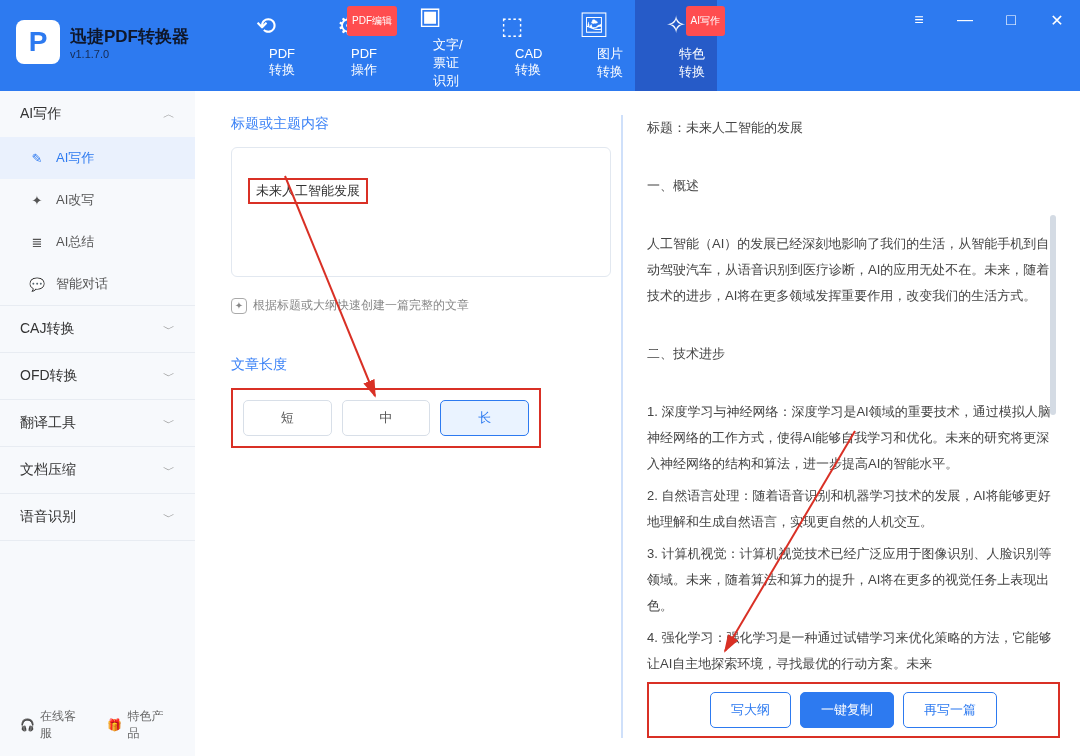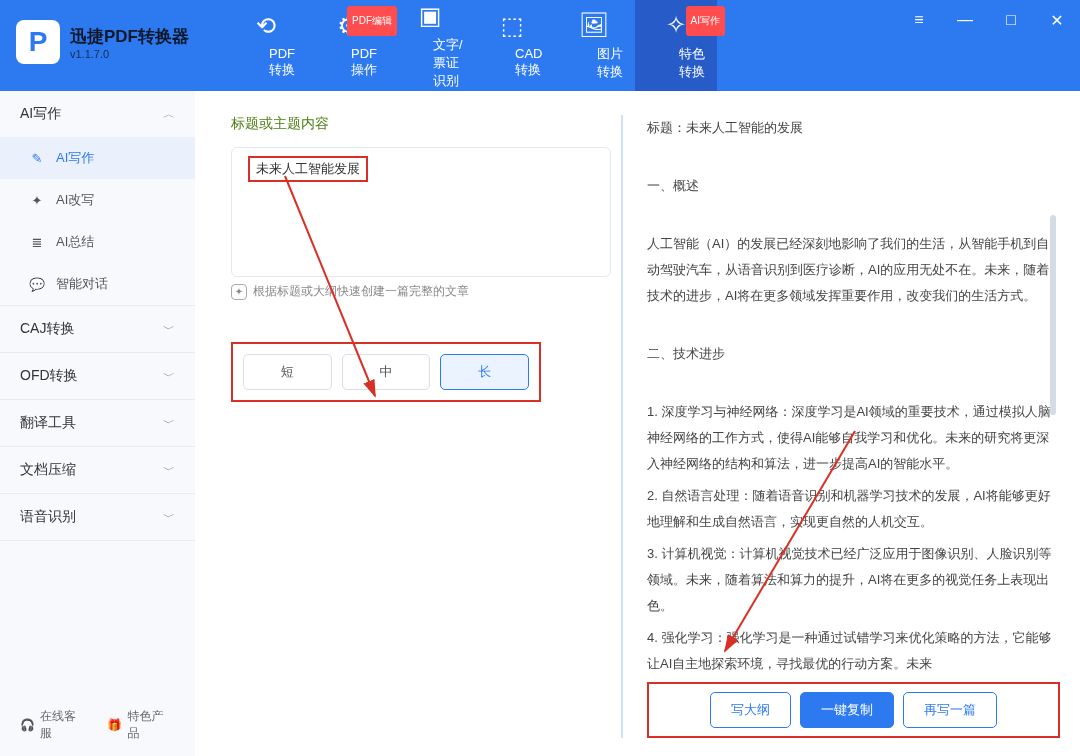--- a/index.html
+++ b/index.html
@@ -32,22 +32,22 @@
 .side-item { display: flex; align-items: center; padding: 12px 20px 12px 28px; font-size: 13px; color: #555; cursor: pointer; gap: 10px; }
 .side-item.active { color: #2d7af0; background: #eaf1fd; }
 .side-icon { width: 18px; display: inline-flex; justify-content: center; }
 .sidebar-footer { margin-top: auto; display: flex; gap: 20px; padding: 14px 20px; font-size: 12px; color: #666; }
 .foot-link { display: flex; align-items: center; gap: 5px; cursor: pointer; }
 
 .main { flex: 1; display: flex; padding: 24px 20px 18px 36px; gap: 10px; }
 .left-col { width: 380px; }
 .right-col { flex: 1; display: flex; flex-direction: column; border-left: 2px solid #cfe0fa; padding-left: 24px; }
 
-.sec-title { font-size: 14px; color: #4d7c0f; margin-bottom: 14px; }
-.topic-box { border: 1px solid #e2e8f0; border-radius: 6px; padding: 8px 16px; height: 130px; margin-bottom: 6px; position: relative; }
+.sec-title { font-size: 14px; color: #3b82f6; margin-bottom: 14px; }
+.topic-box { border: 1px solid #e2e8f0; border-radius: 6px; padding: 30px 16px; height: 130px; margin-bottom: 20px; position: relative; }
 .topic-input { border: 2px solid #d93025; padding: 2px 6px; font-size: 13px; color: #333; display: inline-block; }
 .hint { color: #888; font-size: 12px; display: flex; gap: 6px; align-items: center; margin-bottom: 42px; }
 .hint-icon { border: 1px solid #aaa; border-radius: 4px; width: 16px; height: 16px; display: inline-flex; align-items: center; justify-content: center; font-size: 10px; }
 
 .length-row { display: flex; gap: 10px; border: 2px solid #d93025; padding: 10px 10px; width: 310px; }
 .len-btn { flex: 1; border: 1px solid #d8dfe8; border-radius: 5px; padding: 8px 0; text-align: center; font-size: 13px; color: #555; cursor: pointer; background: #fff; }
 .len-btn.sel { border-color: #2d7af0; background: #eaf3ff; color: #2d7af0; }
 
 .output { flex: 1; overflow-y: auto; font-size: 13px; color: #444; line-height: 2.0; padding-right: 8px; }
 .output p { margin-bottom: 6px; }
@@ -177,20 +177,21 @@
   <div class="main" style="position:relative;">
     <div class="left-col">
       <div class="sec-title">标题或主题内容</div>
       <div class="topic-box">
         <span class="topic-input">未来人工智能发展</span>
       </div>
       <div class="hint">
         <span class="hint-icon">✦</span>
         <span>根据标题或大纲快速创建一篇完整的文章</span>
       </div>
+      <div class="sec-title">文章长度</div>
       <div class="length-row">
         <div class="len-btn">短</div>
         <div class="len-btn">中</div>
         <div class="len-btn sel">长</div>
       </div>
     </div>
 
     <div class="right-col" style="position:relative;">
       <div class="output">
         <p>标题：未来人工智能的发展</p><br>

